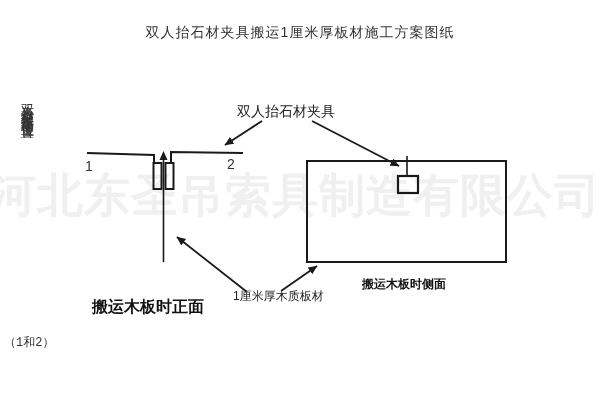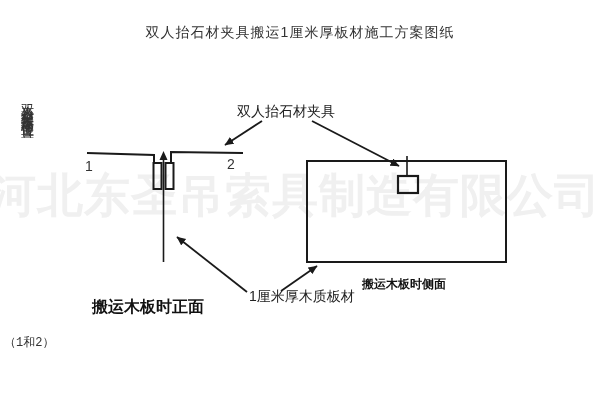--- a/index.html
+++ b/index.html
@@ -24,21 +24,21 @@
   }
   .vlabel-suffix{
     position:absolute;left:4px;top:334px;font-size:12px;color:#333;z-index:3;font-family:Liberation Mono, monospace;
   }
   .lbl{position:absolute;color:#222;z-index:3;white-space:nowrap;}
   .clamp-label{left:237px;top:103px;font-size:14px;}
   .num1{left:85px;top:158px;font-size:14px;color:#333;}
   .num2{left:227px;top:156px;font-size:14px;color:#333;}
   .front-caption{left:92px;top:273px;font-size:16px;font-weight:bold;color:#111;margin-top:24px;}
   .side-caption{left:362px;top:276px;font-size:12px;font-weight:bold;color:#111;}
-  .board-label{left:233px;top:288px;font-size:14px;color:#222;margin-left:16px;}
+  .board-label{left:233px;top:288px;font-size:12px;color:#222;}
   svg.lines{position:absolute;top:0;left:0;z-index:2;}
 </style>
 </head>
 <body>
 
 <div id="stage">
 
   <div class="title">双人抬石材夹具搬运1厘米厚板材施工方案图纸</div>
 
   <div class="watermark">河北东圣吊索具制造有限公司</div>

